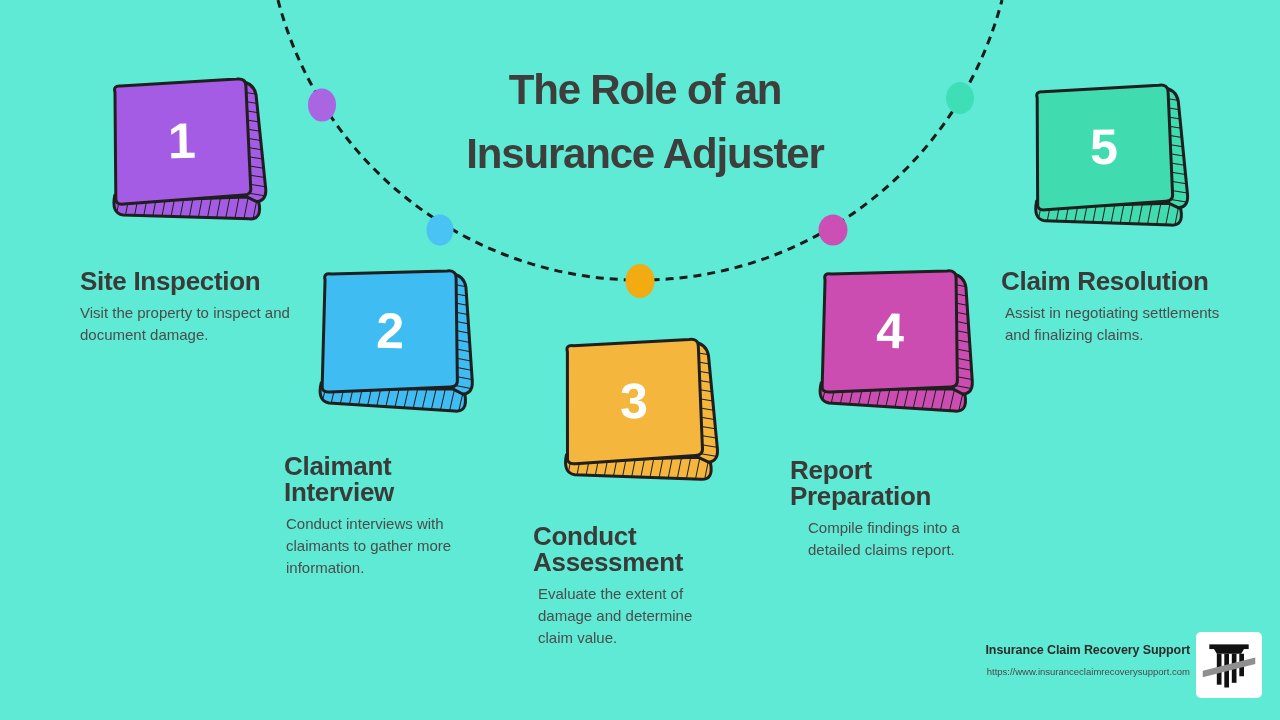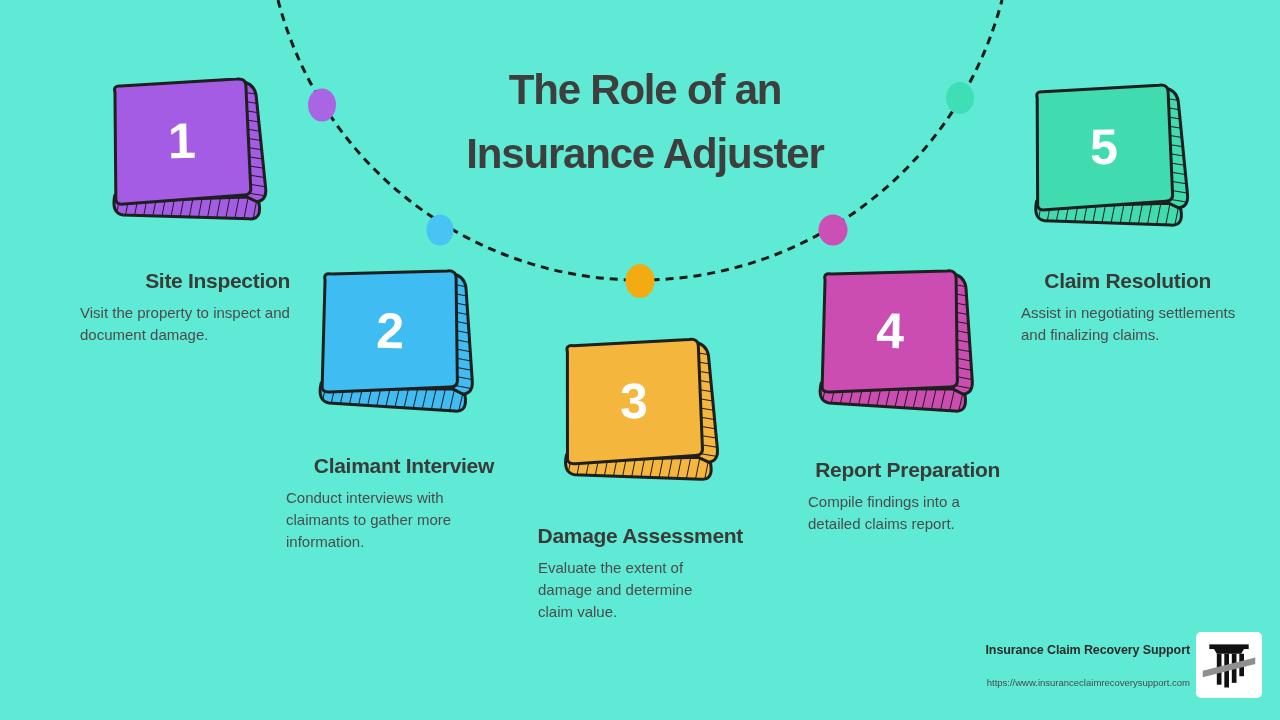--- a/index.html
+++ b/index.html
@@ -31,35 +31,35 @@
   .b4{left:806px;top:266px;transform:rotate(1deg);}
   .b5{left:1020px;top:82px;transform:rotate(-0.8deg);}
   
   .step-text{width:210px;}
   .t1{left:80px;top:268px;}
   .t2{left:284px;top:453px;}
   .t3{left:533px;top:523px;}
   .t4{left:790px;top:457px;}
   .t5{left:1001px;top:268px;}
   .step-heading{
-    font-size:21px;font-weight:700;color:#3a3a38;text-align:right;
+    font-size:26px;font-weight:700;color:#3a3a38;text-align:left;
     letter-spacing:-0.3px;line-height:26px;
   }
   .step-desc{
     margin-top:8px;font-size:15px;line-height:22px;color:#4c4c4c;
   }
   .t1 .step-desc{width:215px;}
   .t2 .step-desc{width:190px;margin-left:2px;}
   .t3 .step-desc{width:175px;margin-left:5px;}
   .t4 .step-desc{width:175px;margin-left:18px;}
-  .t5 .step-desc{width:215px;margin-left:20px;}
+  .t5 .step-desc{width:215px;margin-left:4px;}
   
   .footer-text{left:985px;top:643px;width:205px;text-align:right;}
   .footer-brand{font-size:12.5px;font-weight:700;color:#2b2b2b;letter-spacing:-0.1px;}
-  .footer-url{margin-top:20px;font-size:9.5px;color:#4a4a4a;}
+  .footer-url{margin-top:9px;font-size:9.5px;color:#4a4a4a;}
   .logo-box{
     left:1196px;top:632px;width:66px;height:66px;background:#ffffff;
     border-radius:5px;display:flex;align-items:center;justify-content:center;
   }
   .logo-box svg{width:60px;height:60px;}
 </style>
 </head>
 <body>
 
 <svg width="0" height="0" style="position:absolute" aria-hidden="true">
@@ -138,21 +138,21 @@
     <div class="step-heading">Site Inspection</div>
     <div class="step-desc">Visit the property to inspect and document damage.</div>
   </div>
 
   <div class="abs step-text t2">
     <div class="step-heading">Claimant Interview</div>
     <div class="step-desc">Conduct interviews with claimants to gather more information.</div>
   </div>
 
   <div class="abs step-text t3">
-    <div class="step-heading">Damage Assessment</div>
+    <div class="step-heading">Conduct Assessment</div>
     <div class="step-desc">Evaluate the extent of damage and determine claim value.</div>
   </div>
 
   <div class="abs step-text t4">
     <div class="step-heading">Report Preparation</div>
     <div class="step-desc">Compile findings into a detailed claims report.</div>
   </div>
 
   <div class="abs step-text t5">
     <div class="step-heading">Claim Resolution</div>

